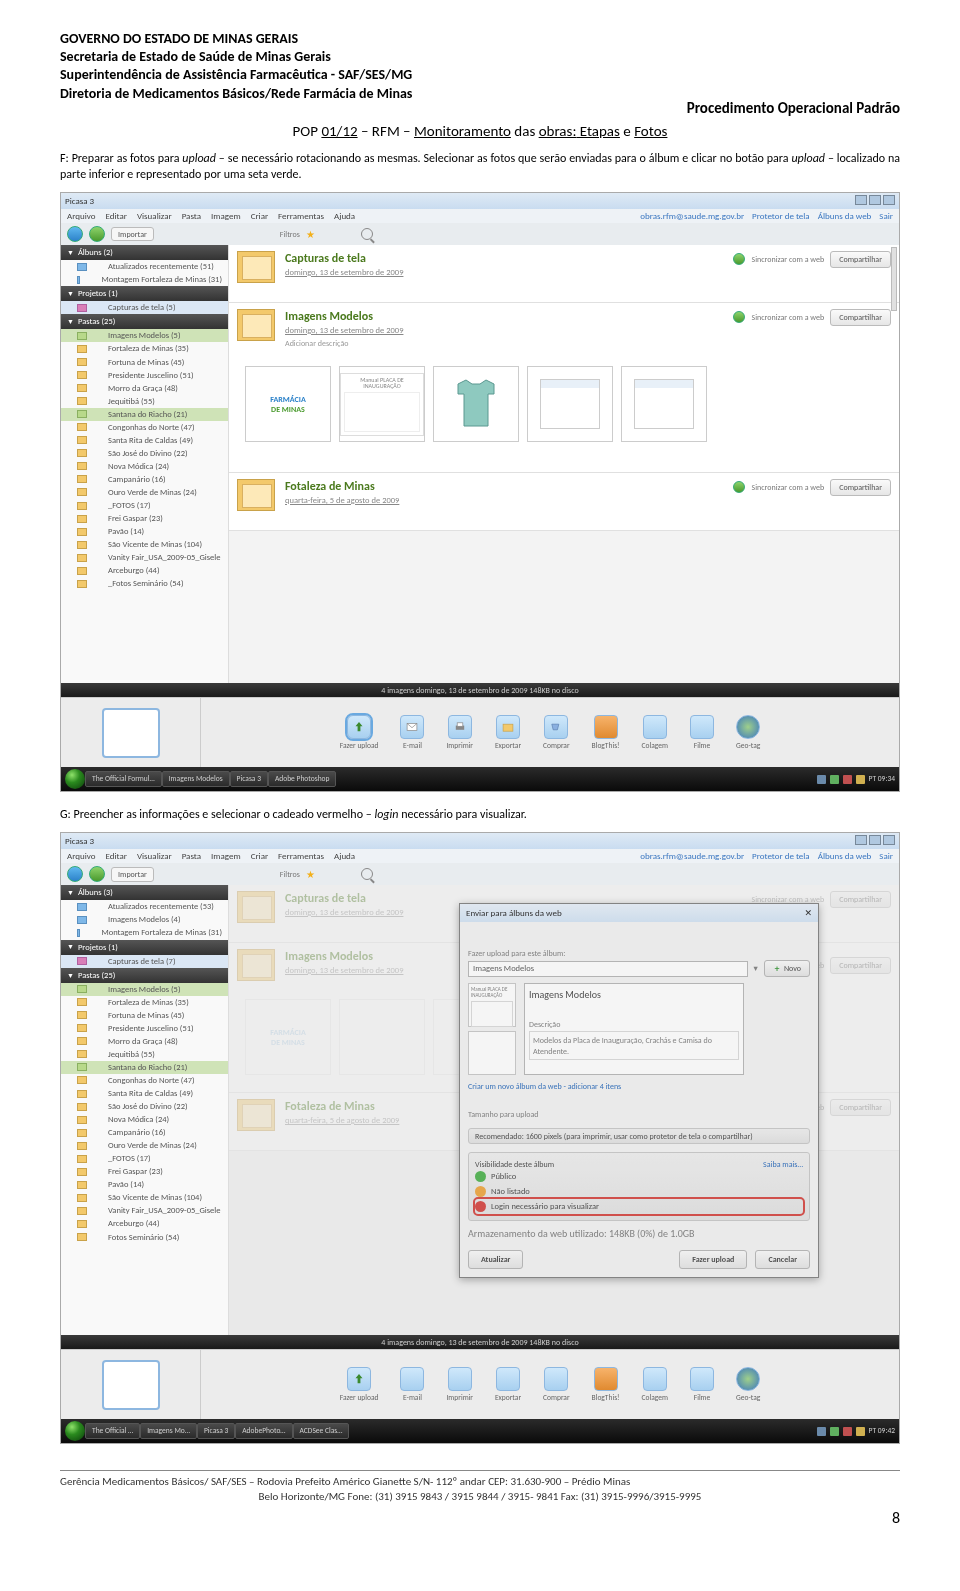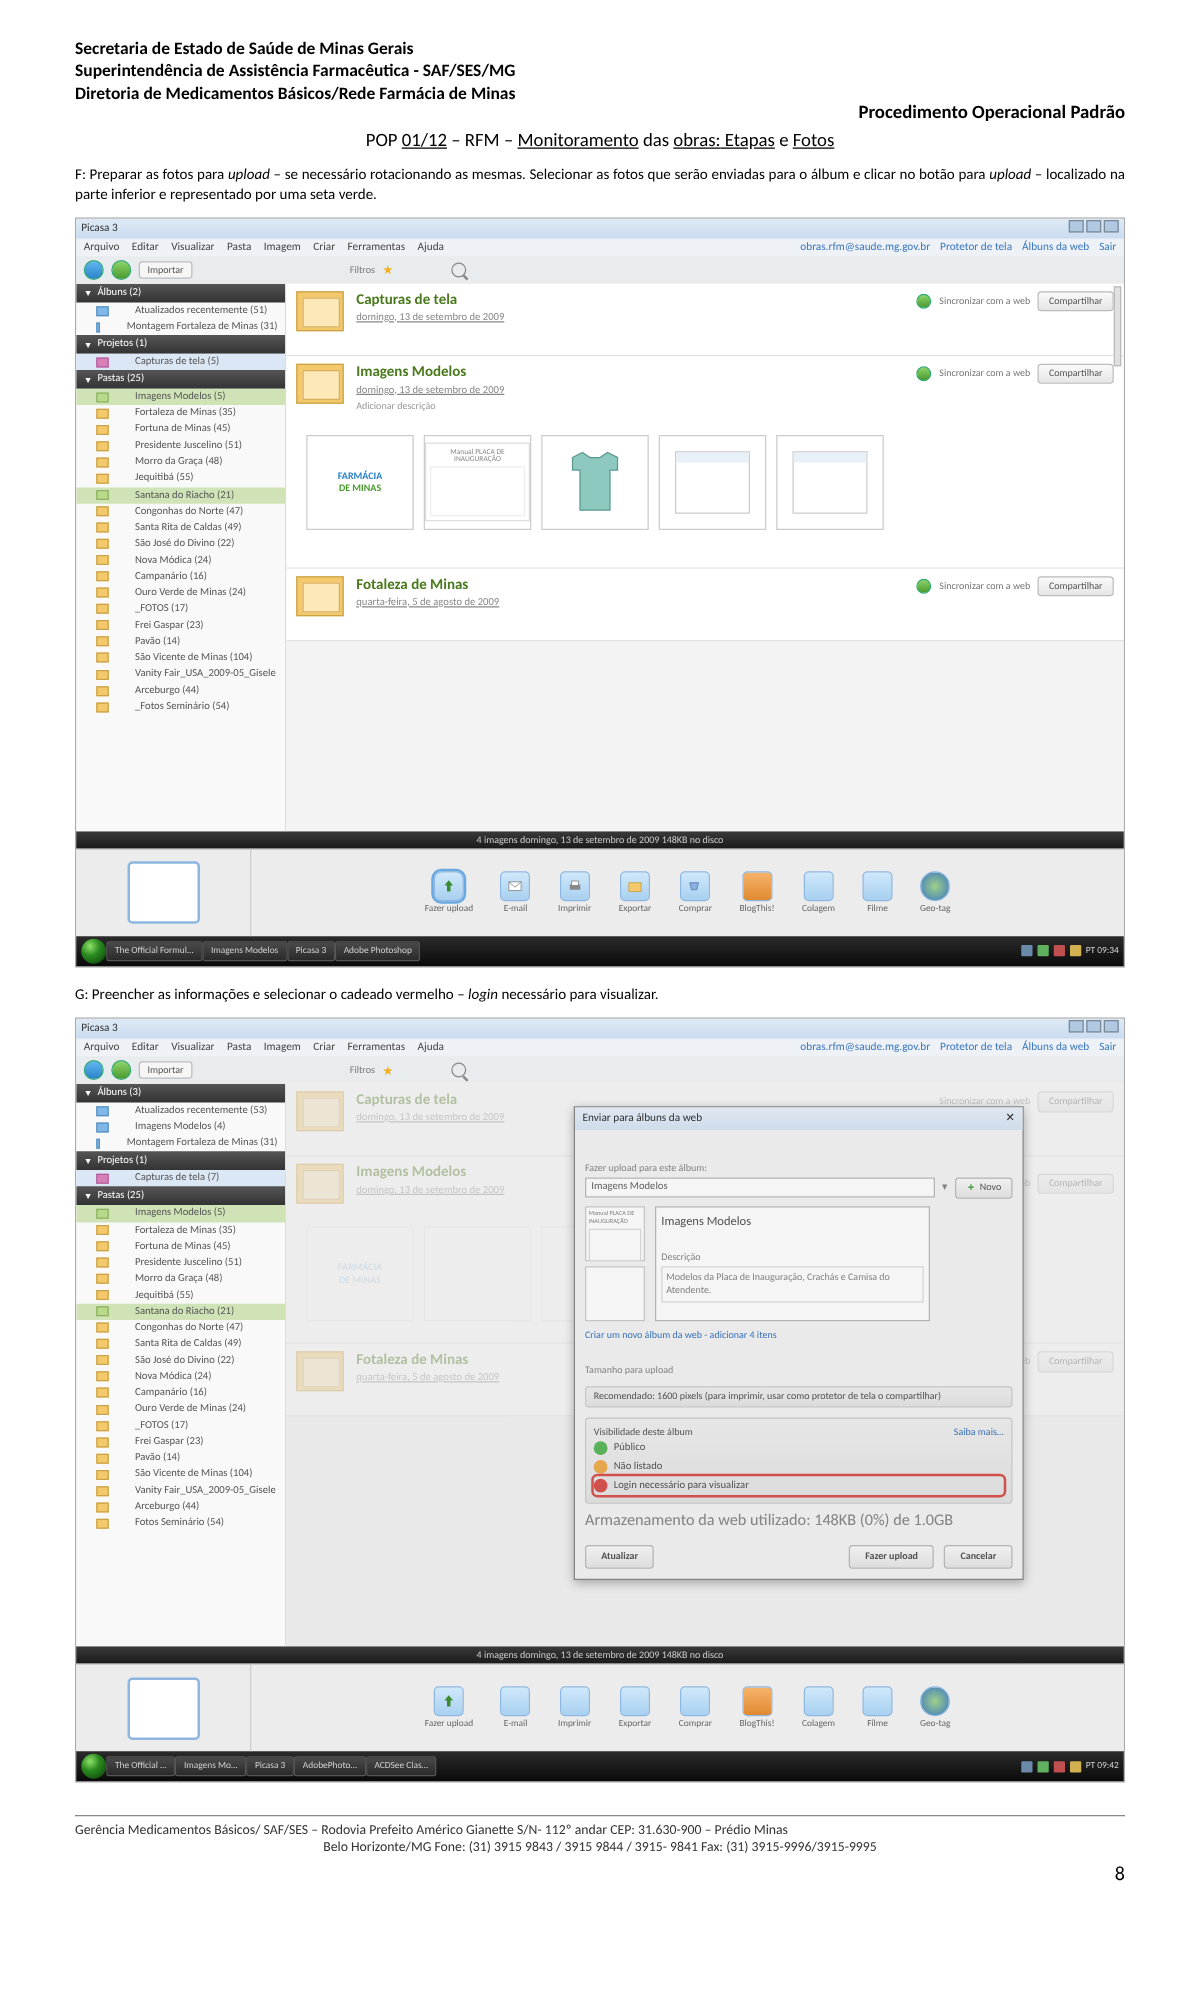--- a/index.html
+++ b/index.html
@@ -123,35 +123,36 @@
   .modal-big-title{font-size:10px;color:#555;}
   .modal-big-desc{font-size:8px;color:#888;border:1px solid #ddd;padding:3px;margin-top:2px;}
   .modal-link{color:#3a76c0;font-size:8px;margin-top:6px;display:block;}
   .modal-sec{background:linear-gradient(#f0f0f0,#e4e4e4);border:1px solid #ccc;border-radius:3px;padding:2px 6px;margin-top:8px;font-size:8px;}
   .vis-opt{display:flex;align-items:center;gap:5px;padding:2px 0;font-size:8.5px;}
   .vis-ico{width:11px;height:11px;border-radius:50%;}
   .vis-ico.green{background:#5cb85c;} .vis-ico.orange{background:#f0ad4e;} .vis-ico.red{background:#d9534f;}
   .vis-opt.sel{outline:2px solid #d9534f;border-radius:3px;}
   .modal-foot{display:flex;gap:8px;justify-content:flex-start;align-items:center;margin-top:10px;font-weight:bold;}
   .modal-foot .album-btn{padding:3px 12px;}
-  .storage{font-size:13px;color:#888;margin-top:6px;}
+  .storage{font-size:10px;color:#888;margin-top:6px;}
 
   .shot2 .mainpane{filter:brightness(0.96);}
   .shot2 .album-row,.shot2 .thumbs{opacity:.35;}
 
   .footer{border-top:1px solid #888;margin-top:26px;padding-top:4px;font-size:11px;color:#333;}
   .footer .fline{text-align:justify;}
   .pagenum{text-align:right;font-size:16px;margin-top:4px;}
 
   .collapse-handle{position:absolute;right:2px;top:2px;width:6px;height:64px;background:#e0e0e0;border:1px solid #bbb;}
 </style>
 </head>
 <body>
 
 <div class="header-block">
+  <div class="header-line">GOVERNO DO ESTADO DE MINAS GERAIS</div>
   <div class="header-line">Secretaria de Estado de Saúde de Minas Gerais</div>
   <div class="header-line">Superintendência de Assistência Farmacêutica - SAF/SES/MG</div>
   <div class="header-line">Diretoria de Medicamentos Básicos/Rede Farmácia de Minas</div>
   <div class="proc-title">Procedimento Operacional Padrão</div>
   <div class="pop-line">
     <span>POP </span><span class="u">01/12</span><span> – RFM – </span><span class="u">Monitoramento</span><span> das </span><span class="u">obras:</span><span class="u"> Etapas</span><span> e </span><span class="u">Fotos</span>
   </div>
 </div>
 
 <p class="body-text">

